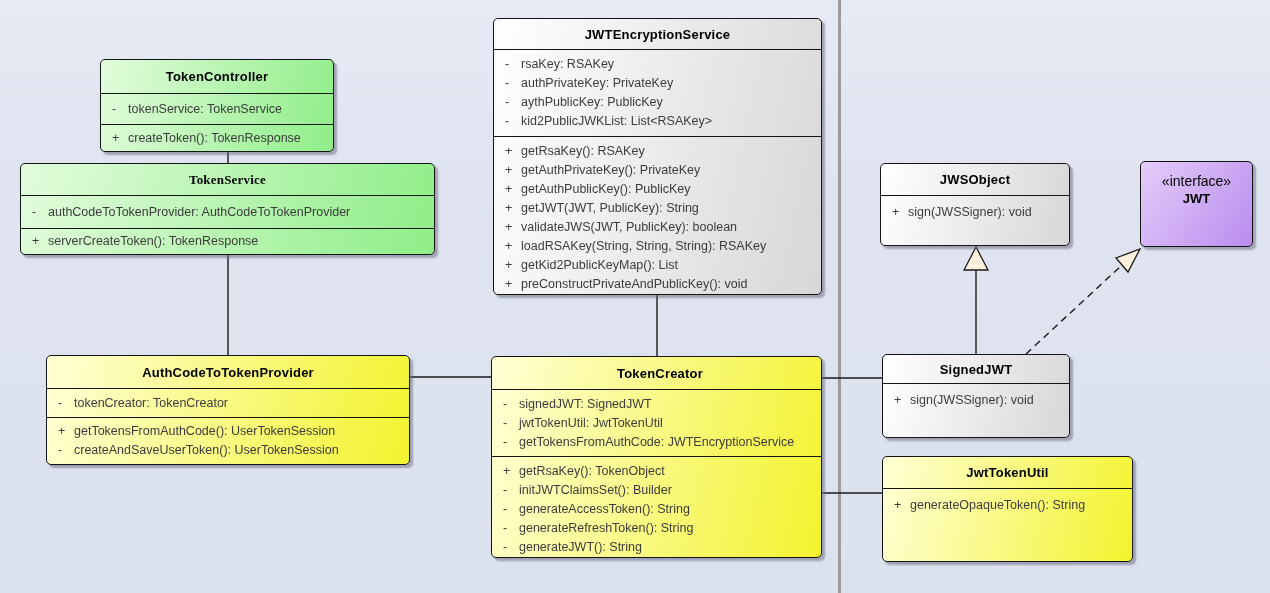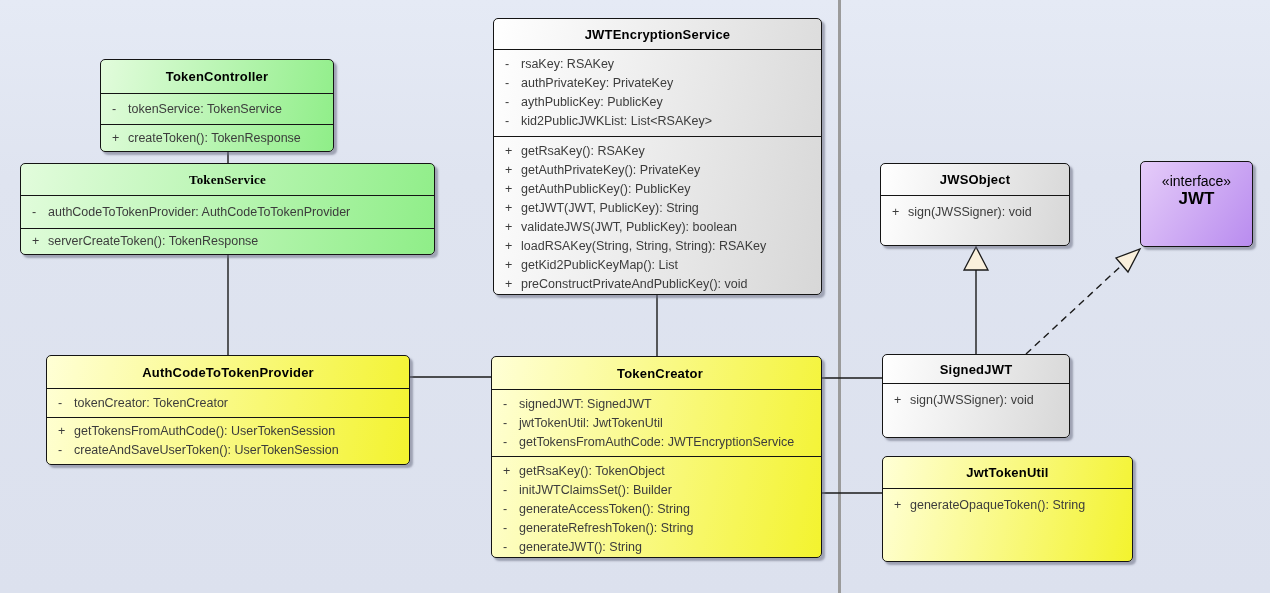--- a/index.html
+++ b/index.html
@@ -26,21 +26,21 @@
     border-bottom:1.3px solid #141414;letter-spacing:.2px;
   }
   .sec{flex:none;border-bottom:1.3px solid #141414;padding:5px 0 0 0;}
   .sec.last{border-bottom:none;flex:1;}
   .sec.single{display:flex;flex-direction:column;justify-content:center;padding:0;}
   .member{display:flex;align-items:baseline;font-size:12.5px;color:#3c3c3c;line-height:19px;}
   .member .vis{flex:none;width:27px;padding-left:11px;box-sizing:border-box;}
   .member .mtext{white-space:nowrap;}
   .iface-body{display:flex;flex-direction:column;align-items:center;padding-top:11px;color:#000;}
   .iface-stereo{font-size:14px;line-height:17px;}
-  .iface-name{font-size:17px;font-weight:bold;line-height:18px;}
+  .iface-name{font-size:13px;font-weight:bold;line-height:18px;}
 </style>
 </head>
 <body>
 
 <div class="separator" style="left:838px;"></div>
 
 <svg class="edges" viewBox="0 0 1270 593">
   <g stroke="#1a1a1a" stroke-width="1.4" fill="none">
     <line x1="228" y1="114" x2="228" y2="164"></line>
     <line x1="228" y1="254" x2="228" y2="356"></line>

